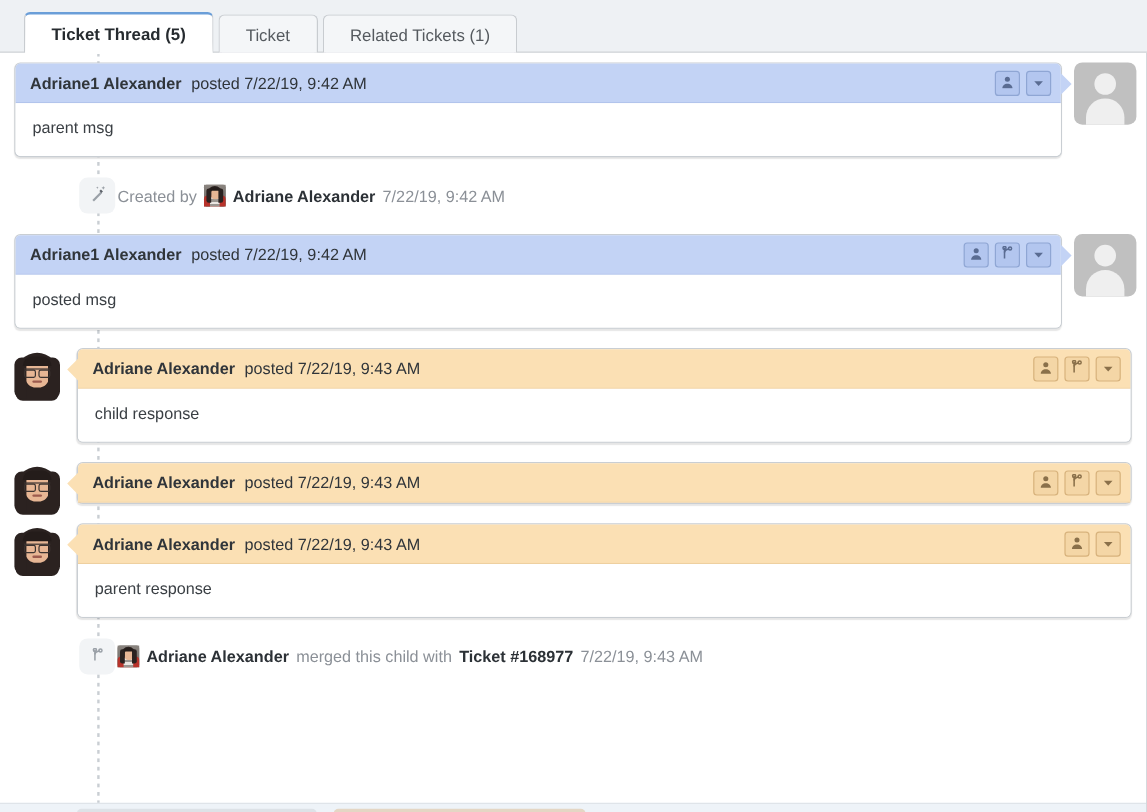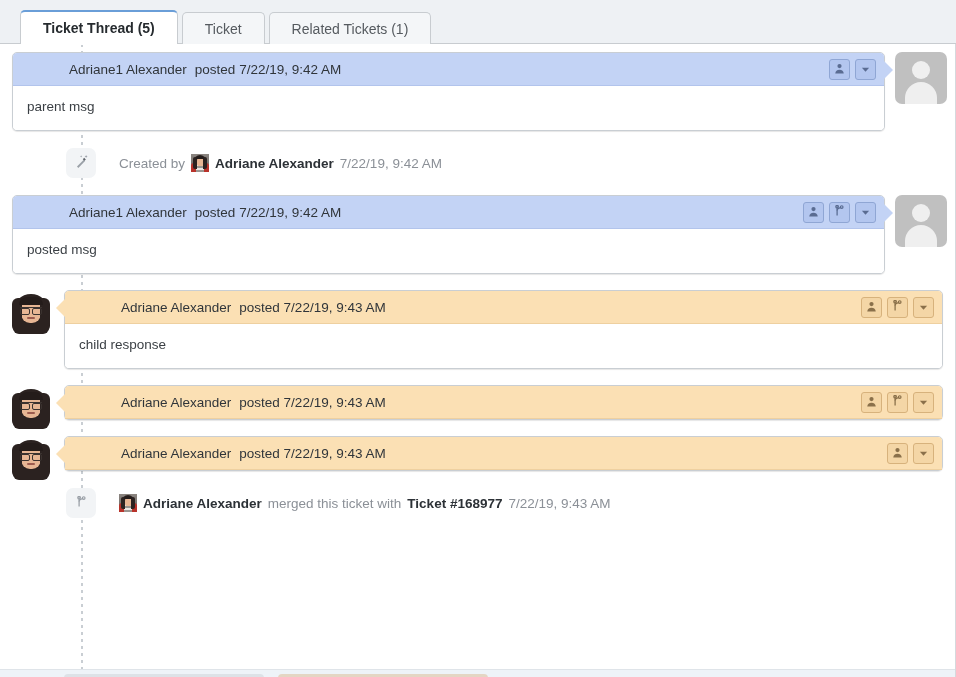--- a/index.html
+++ b/index.html
@@ -94,21 +94,21 @@
   .msg-head {
     position: relative;
     height: 33px;
     display: flex;
     align-items: center;
     padding: 0 8px 0 12px;
     font-size: 13.5px;
     color: #30353a;
     border-radius: 4px 4px 0 0;
   }
-  .msg-head .who { font-weight: normal; margin-left: 44px; }
+  .msg-head .who { font-weight: bold; }
   .msg-head .meta { font-weight: normal; margin-left: 8px; }
   .msg-body {
     padding: 13px 14px 15px 14px;
     font-size: 13.5px;
     color: #3a3f44;
     background: #fff;
     border-radius: 0 0 4px 4px;
     min-height: 44px;
   }
   .actions {
@@ -209,21 +209,21 @@
   .photo.mini .hairL { left:2px; top:3px; width:4px; height:12px; border-radius:2px 0 0 2px; }
   .photo.mini .hairR { right:2px; top:3px; width:4px; height:12px; border-radius:0 2px 2px 0; }
   .photo.mini .fringe { left:5px; top:2px; width:8px; height:3px; }
 
   
   .event {
     position: relative;
     display: flex;
     align-items: center;
     height: 48px;
-    padding-left: 77px;
+    padding-left: 56px;
     font-size: 13.5px;
     color: #8b9097;
   }
   .event-icon {
     position: absolute;
     left: 66px; top: 50%;
     transform: translateY(-50%);
     width: 30px; height: 30px;
     background: #f2f4f6;
     border-radius: 7px;
@@ -477,20 +477,21 @@
                       </svg></span>
                   </div>
                   <div class="abtn">
                     <span><svg width="9" height="9" viewBox="0 0 10 10">
                         <path d="M1 3 L5 7.4 L9 3 Z" fill="#8a704a"></path>
                       </svg></span>
                   </div>
                 </div>
                 <div class="tip"></div>
               </div>
+              <div class="msg-body">parent response</div>
             </div>
           </div>
         </div>
         <div class="row">
           <div class="event">
             <div class="event-icon">
               <span><svg width="11" height="12" viewBox="0 0 12 14">
                   <path d="M3.2 1.6v10.6" stroke="#9aa0a7" stroke-width="1.5" fill="none"></path>
                   <path d="M3.2 6.3c0-2.6 2.2-2.6 4.6-3.6" stroke="#9aa0a7" stroke-width="1.5" fill="none"></path>
                   <circle cx="3.2" cy="1.9" r="1.5" fill="none" stroke="#9aa0a7" stroke-width="1.4"></circle>
@@ -504,21 +505,21 @@
                   <div class="hairback"></div>
                   <div class="torso"></div>
                   <div class="shirt"></div>
                   <div class="face"></div>
                   <div class="hairL"></div>
                   <div class="hairR"></div>
                   <div class="fringe"></div>
                 </div>
               </span>
               <b>Adriane Alexander</b>
-              <span>merged this ticket with</span>
+              <span>merged this child with</span>
               <b>Ticket #168977</b>
               <span>7/22/19, 9:43 AM</span>
             </div>
           </div>
         </div>
       </div>
     <div class="bottom-peek">
       <div class="pk" style="left:64px;width:200px;background:#dde2e7;"></div>
       <div class="pk" style="left:278px;width:210px;background:#e4d6c4;"></div>
     </div>

